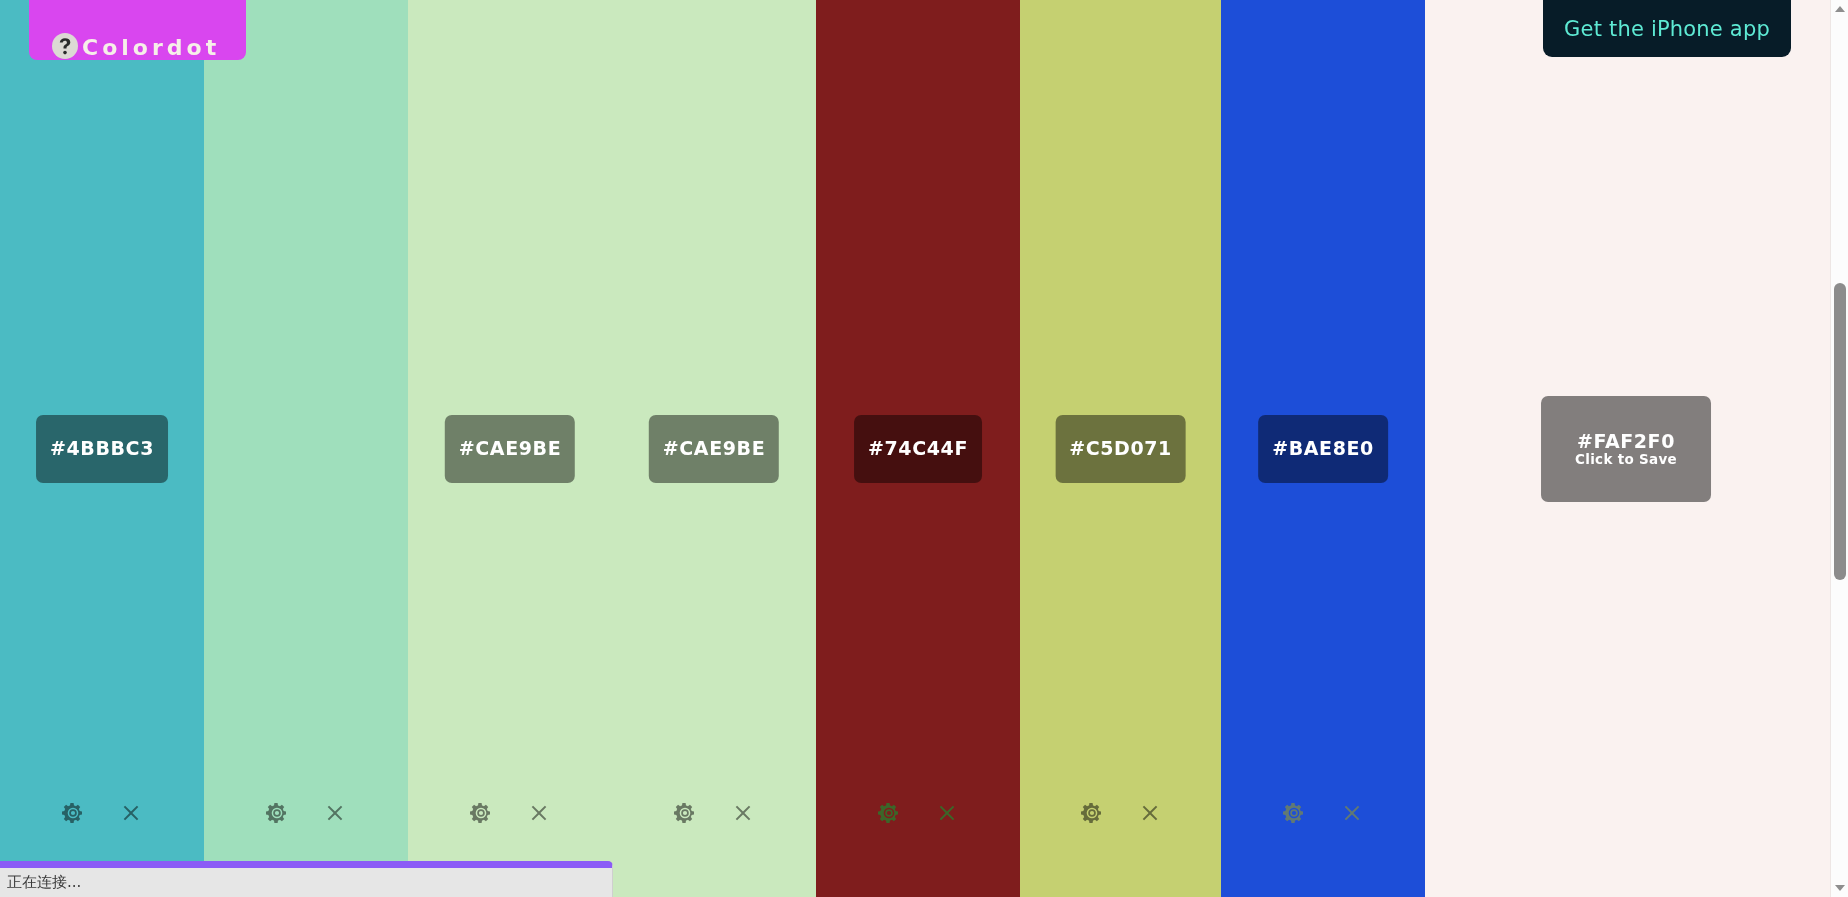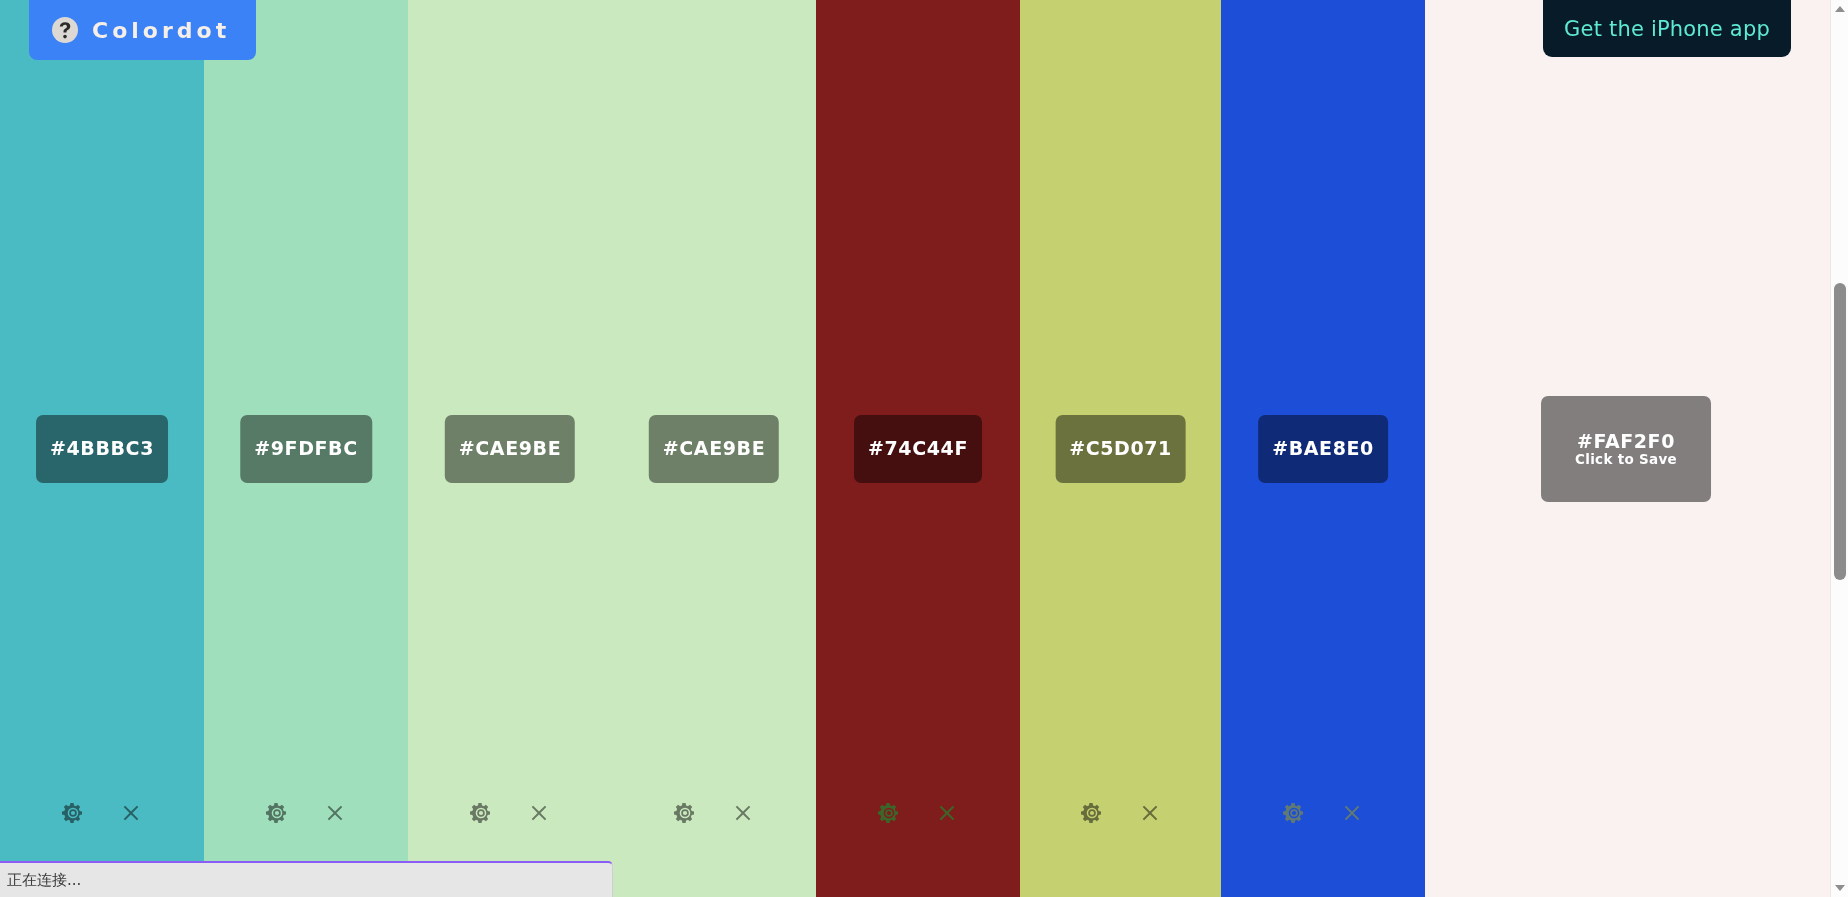--- a/index.html
+++ b/index.html
@@ -69,25 +69,25 @@
     background:rgba(0,0,0,0.48);
     padding:36px 34px;
     min-width:140px;
   }
 
   
   #logo-badge {
     position:absolute;
     left:29px; top:0;
     height:60px;
-    background:#3b82f6;
+    background:#d946ef;
     border-radius:0 0 8px 8px;
     display:flex;
-    align-items:center;
-    gap:13px;
+    align-items:flex-end;
+    gap:3px;
     padding:0 26px 0 22px;
     z-index:30;
   }
   #logo-badge .logo-text {
     color:#F6EFE8;
     font-size:22px;
     font-weight:bold;
     letter-spacing:4px;
   }
   .q-icon { width:28px; height:28px; display:block; }
@@ -141,21 +141,21 @@
     background:#8C8C8C;
     border-radius:6px;
   }
 
   
   #statusbar {
     position:absolute;
     left:0; bottom:0;
     width:613px; height:36px;
     background:#E6E6E6;
-    border-top:2px solid #8b5cf6;
+    border-top:7px solid #8b5cf6;
     border-right:1px solid #CFCFCF;
     border-top-right-radius:5px;
     display:flex;
     align-items:center;
     padding-left:7px;
     z-index:50;
   }
   #statusbar span {
     color:#3A3A3A;
     font-size:15px;
@@ -178,21 +178,20 @@
             </svg>
           </span>
           <span class="ctrl-icon">
             <svg viewBox="0 0 24 24" xmlns="http://www.w3.org/2000/svg">
               <path fill="rgb(39,97,101)" d="M19.3 6.1l-1.4-1.4L12 10.6 6.1 4.7 4.7 6.1l5.9 5.9-5.9 5.9 1.4 1.4 5.9-5.9 5.9 5.9 1.4-1.4-5.9-5.9z"></path>
             </svg>
           </span>
         </div>
       </div>
       <div class="col" style="width: 204px; background: rgb(159, 223, 188);">
-        <div class="swatch-label">#9FDFBC</div>
         <div class="col-controls">
           <span class="ctrl-icon">
             <svg viewBox="0 0 24 24" xmlns="http://www.w3.org/2000/svg">
               <path fill="rgb(83,116,98)" d="M12 8.2a3.8 3.8 0 1 0 0 7.6 3.8 3.8 0 0 0 0-7.6zm0 5.9a2.1 2.1 0 1 1 0-4.2 2.1 2.1 0 0 1 0 4.2z"></path>
               <path fill="rgb(83,116,98)" d="M21 13.6v-3.2l-2.4-.4a7 7 0 0 0-.8-1.9l1.4-2-2.3-2.3-2 1.4a7 7 0 0 0-1.9-.8L12.6 2h-3.2l-.4 2.4a7 7 0 0 0-1.9.8l-2-1.4L2.8 6.1l1.4 2a7 7 0 0 0-.8 1.9L1 10.4v3.2l2.4.4c.2.7.5 1.3.8 1.9l-1.4 2 2.3 2.3 2-1.4c.6.4 1.2.6 1.9.8l.4 2.4h3.2l.4-2.4c.7-.2 1.3-.5 1.9-.8l2 1.4 2.3-2.3-1.4-2c.4-.6.6-1.2.8-1.9l2.4-.4zM12 17.3a5.3 5.3 0 1 1 0-10.6 5.3 5.3 0 0 1 0 10.6z"></path>
             </svg>
           </span>
           <span class="ctrl-icon">
             <svg viewBox="0 0 24 24" xmlns="http://www.w3.org/2000/svg">
               <path fill="rgb(83,116,98)" d="M19.3 6.1l-1.4-1.4L12 10.6 6.1 4.7 4.7 6.1l5.9 5.9-5.9 5.9 1.4 1.4 5.9-5.9 5.9 5.9 1.4-1.4-5.9-5.9z"></path>

